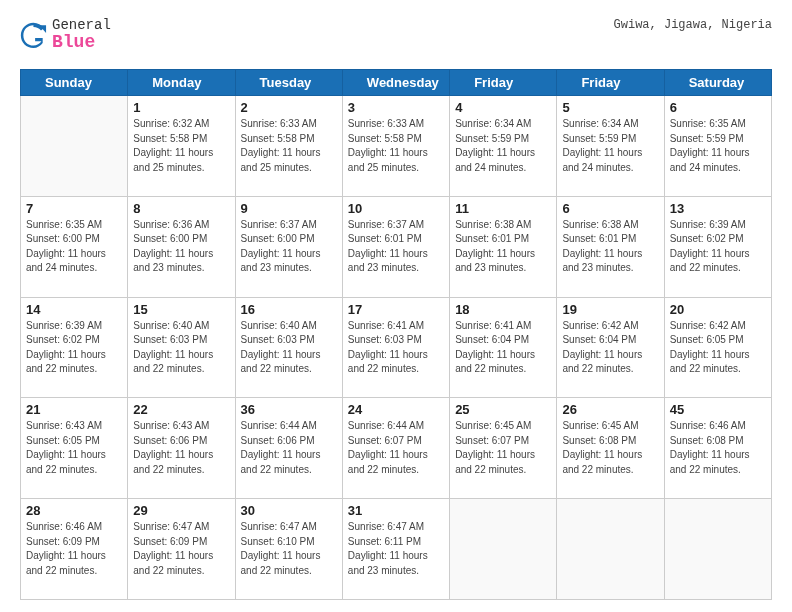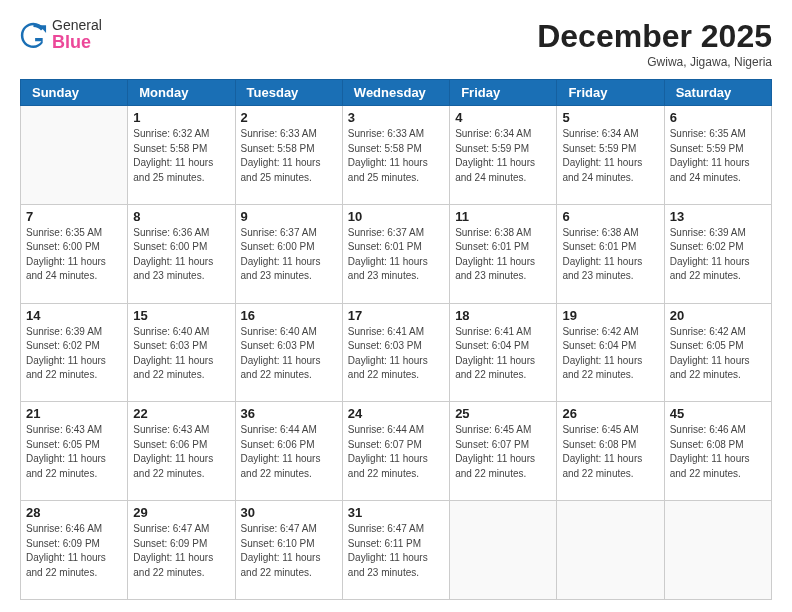--- a/index.html
+++ b/index.html
@@ -14,21 +14,22 @@
       width: 792px;
       height: 612px;
       padding: 18px 20px 12px 20px;
       display: flex;
       flex-direction: column;
     }
     .header {
       display: flex;
       justify-content: space-between;
       align-items: flex-start;
-      margin-bottom: 10px;
+      margin-bottom: 16px;
+      font-family: Liberation Mono, monospace;
     }
     .logo {
       display: flex;
       align-items: center;
       gap: 4px;
     }
     .logo-text {
       display: flex;
       flex-direction: column;
       line-height: 1.1;
@@ -64,21 +65,21 @@
       flex: 1;
       border: 1px solid #ccc;
       border-collapse: collapse;
       width: 100%;
       table-layout: fixed;
     }
     .calendar th {
       background: #1a6fb5;
       color: #fff;
       text-align: left;
-      padding: 5px 11px;
+      padding: 5px 24px;
       font-size: 13px;
       border: 1px solid #1560a0;
     }
     .calendar td {
       border: 1px solid #ccc;
       vertical-align: top;
       padding: 4px 5px;
       font-size: 10.5px;
       color: #333;
       background: #fff;
@@ -109,21 +110,20 @@
       <svg class="logo-icon" viewBox="0 0 30 30">
         <path d="M15 3 C8 3 3 8 3 15 C3 22 8 27 15 27 C19 27 22.5 25 24.5 22 L17 22 L17 18 L26 18 L26 24 C23.5 27.5 19.5 30 15 30 C6.7 30 0 23.3 0 15 C0 6.7 6.7 0 15 0 C20 0 24.5 2.5 27.3 6.3 L24 9 C22 6.5 18.7 5 15 5 Z" fill="#1a6fb5" transform="scale(0.9) translate(1,1)"></path>
         <polygon points="22,3 30,3 30,12" fill="#1a6fb5" transform="scale(0.9) translate(1,1)"></polygon>
       </svg>
       <div class="logo-text">
         <span class="logo-general">General</span>
         <span class="logo-blue">Blue</span>
       </div>
     </div>
     <div class="title-block">
-      <h1>December 2025</h1>
       <h2>Gwiwa, Jigawa, Nigeria</h2>
     </div>
   </div>
 
   <table class="calendar">
     <thead>
       <tr>
       <th>Sunday</th>
           <th>Monday</th>
           <th>Tuesday</th>

